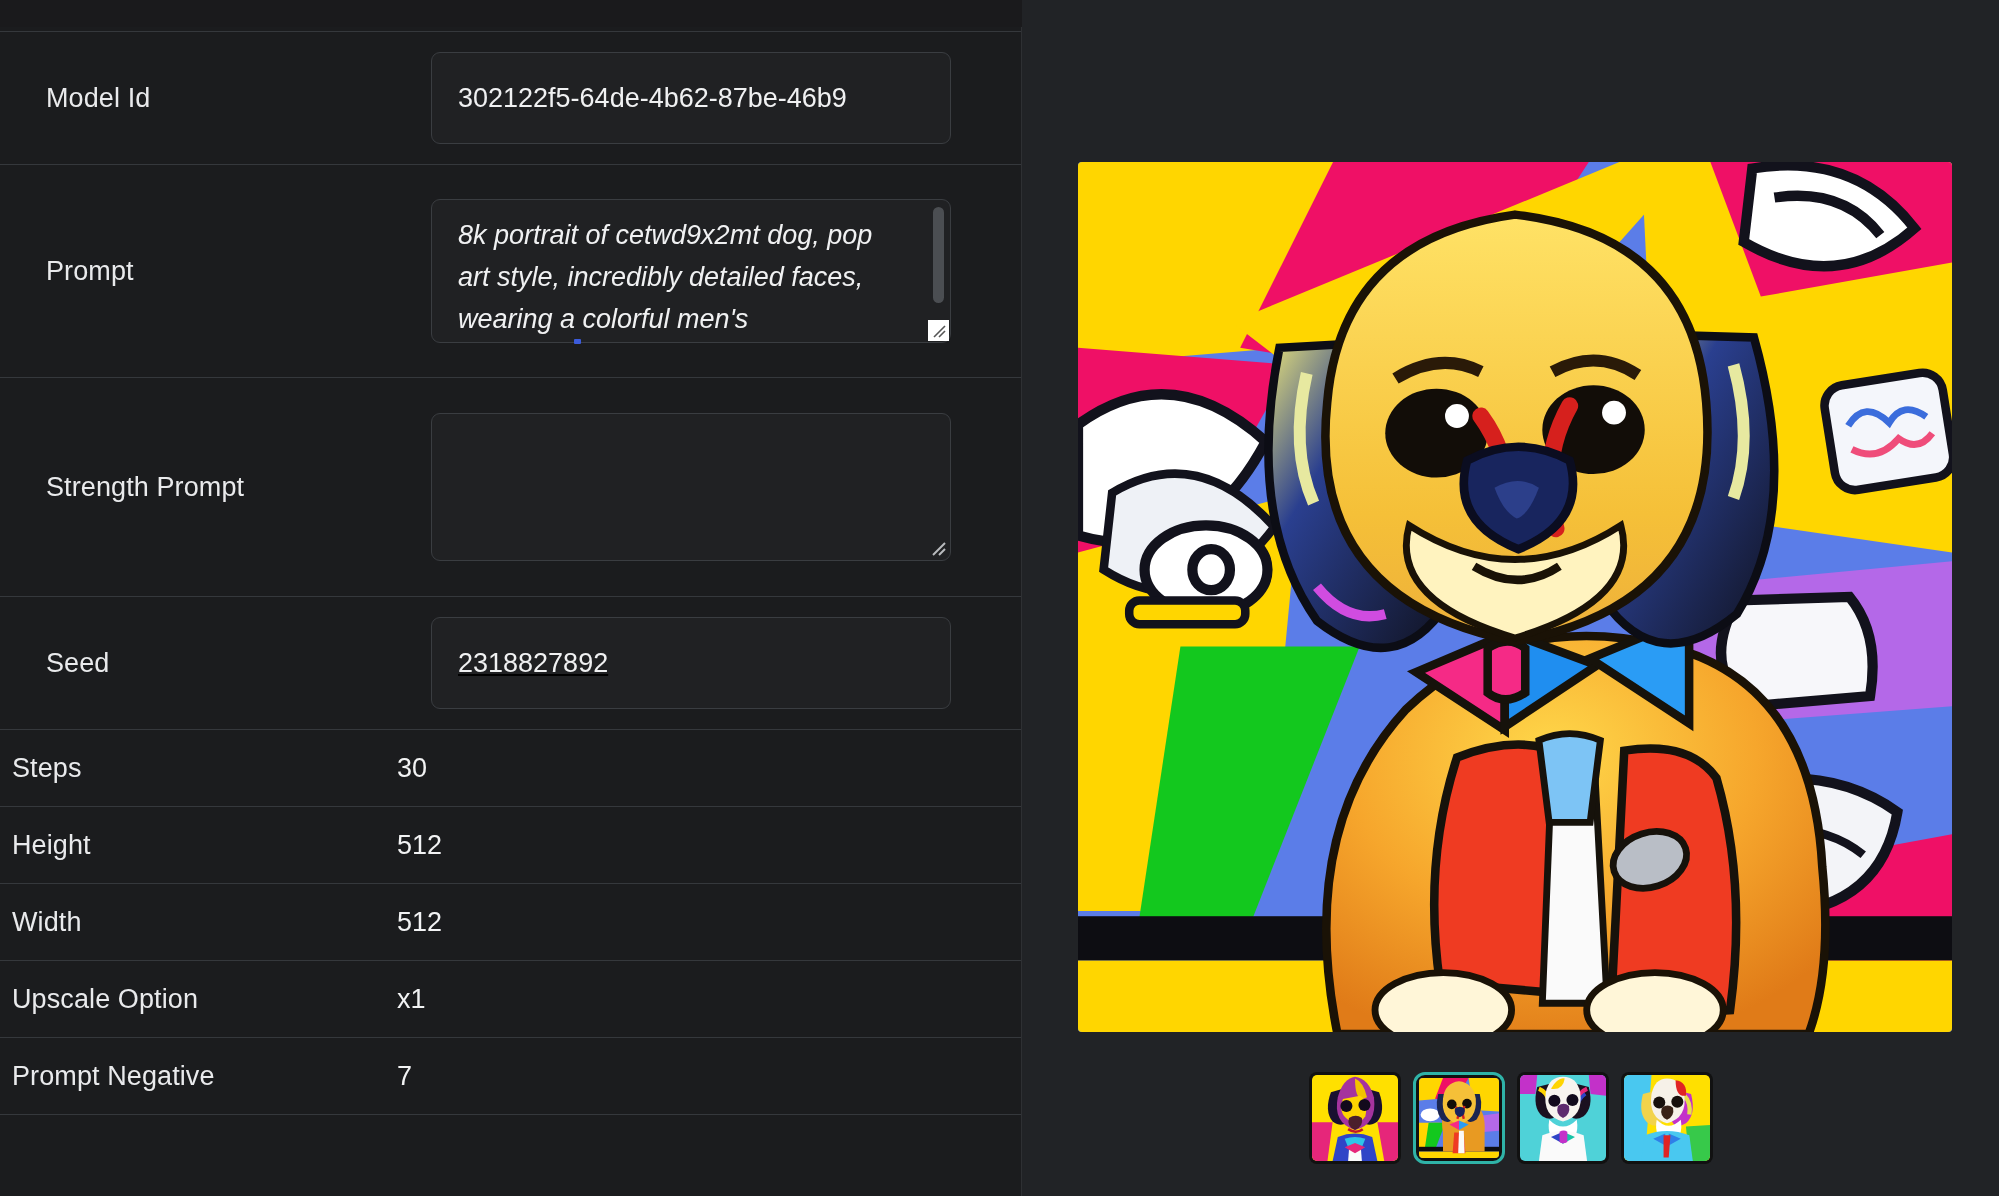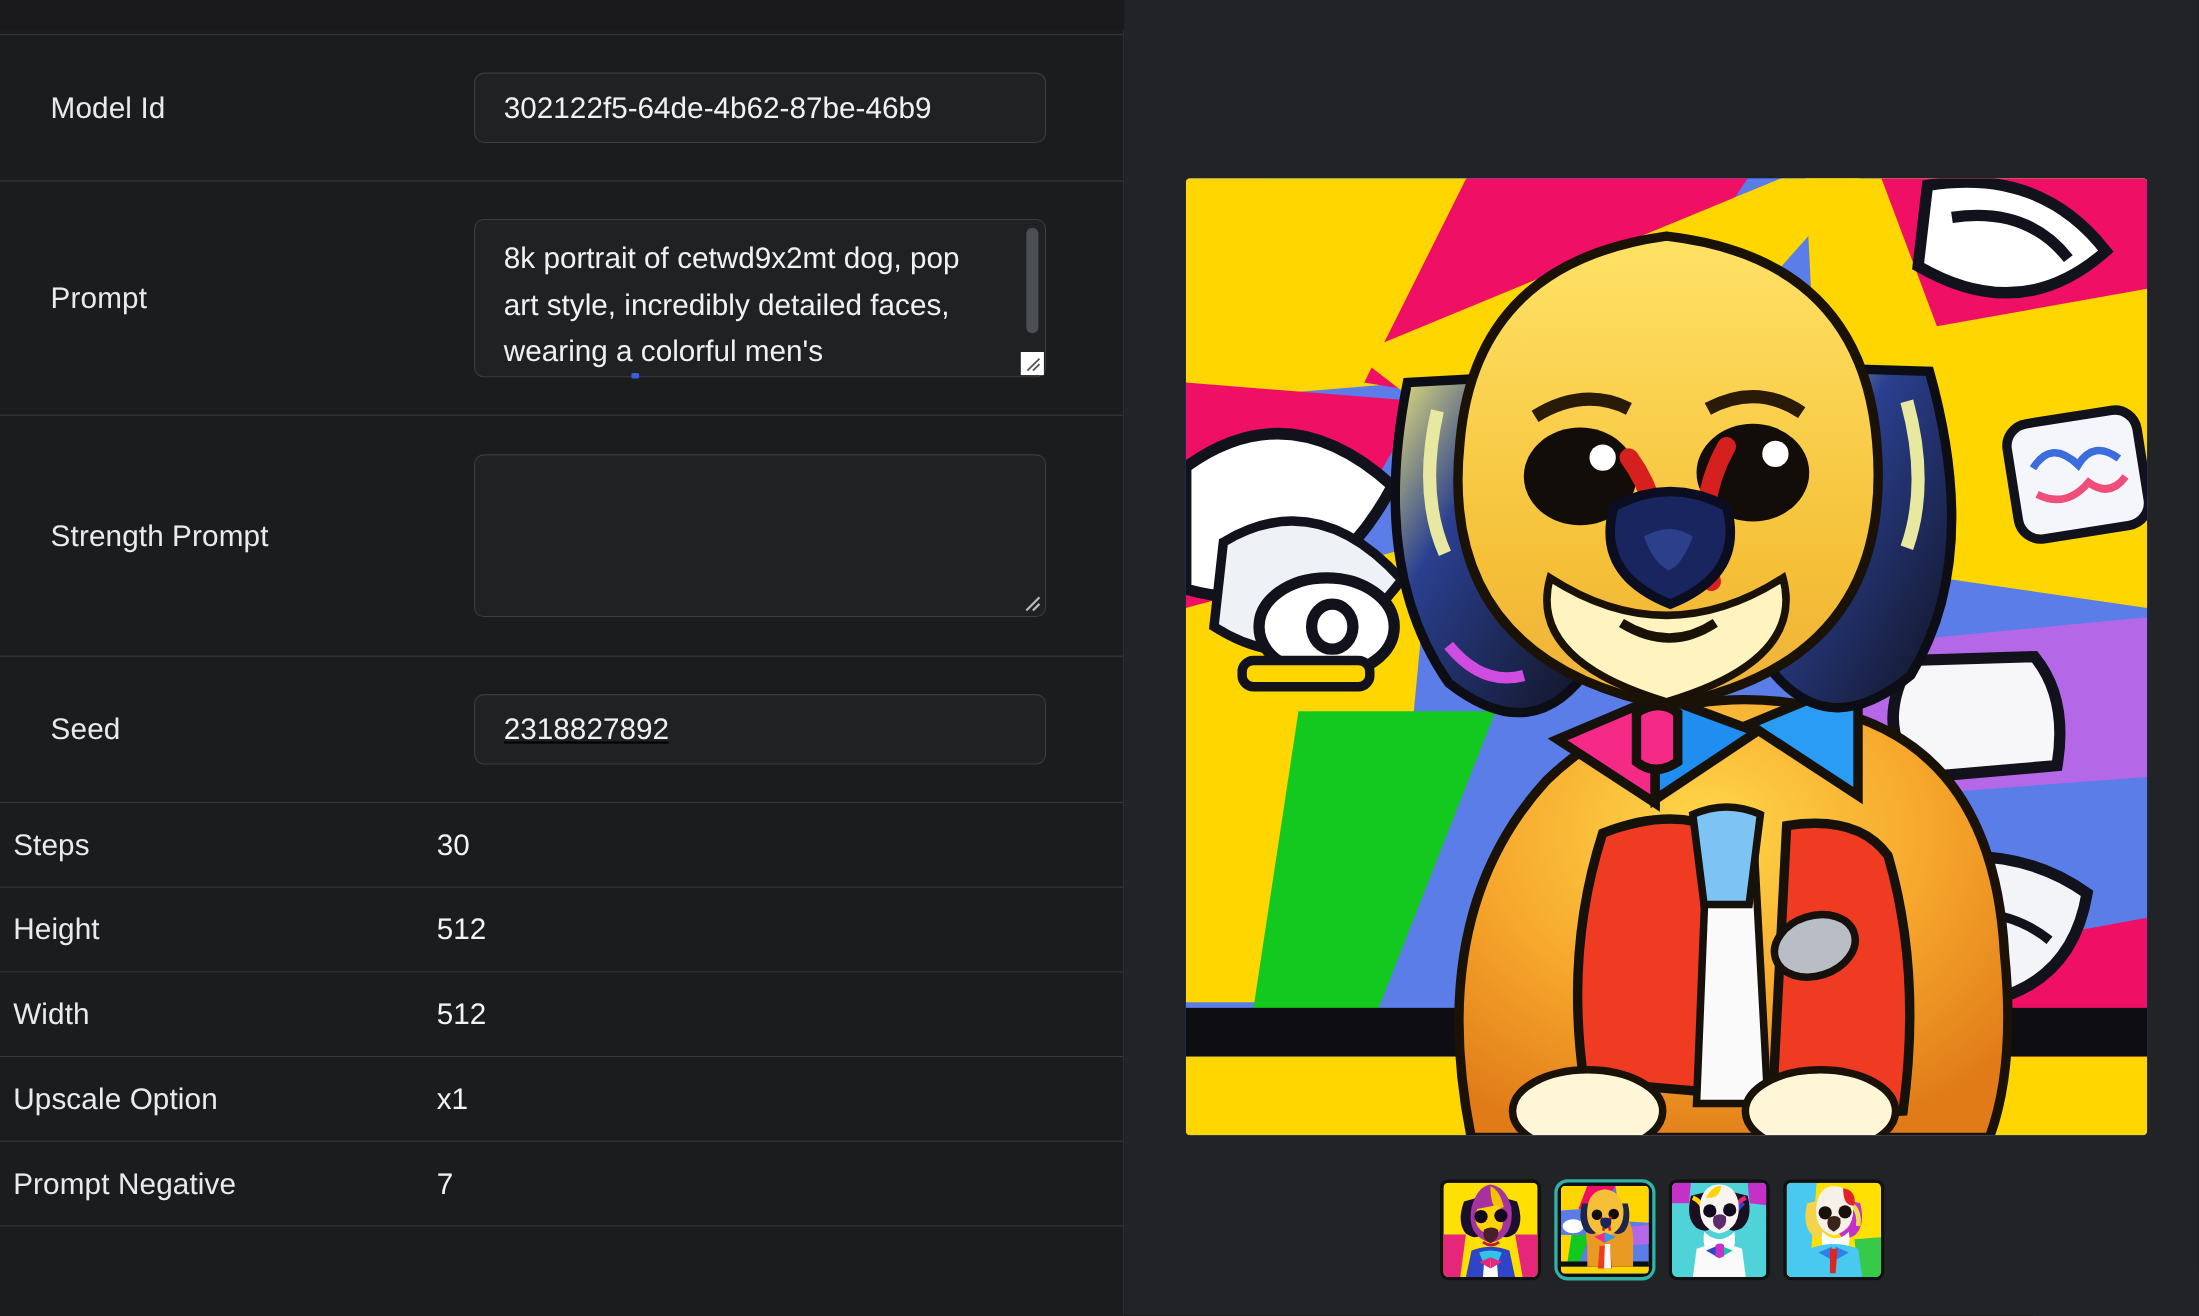--- a/index.html
+++ b/index.html
@@ -41,32 +41,32 @@
     flex: 1;
     text-align: left;
     white-space: nowrap;
   }
 
   
   .row-field { height: 132px; }
   .row-field-tall { height: 212px; }
 
   .text-input {
-    width: 520px; height: 64px;
+    width: 520px; height: 92px;
     background: #202123;
     border: 1px solid #3a3d41;
     border-radius: 9px;
     color: #f0f1f2;
     font-family: "Liberation Sans", sans-serif;
     font-size: 27px;
     padding: 0 26px;
     outline: none;
   }
 
-  .ta-wrap { position: relative; width: 520px; height: 144px; }
+  .ta-wrap { position: relative; width: 520px; height: 144px; font-style: italic; }
   .textarea {
     width: 520px; height: 144px;
     background: #202123;
     border: 1px solid #3a3d41;
     border-radius: 9px;
     color: #f0f1f2;
     font-family: "Liberation Sans", sans-serif;
     font-size: 27px;
     line-height: 42px;
     padding: 14px 40px 14px 26px;

